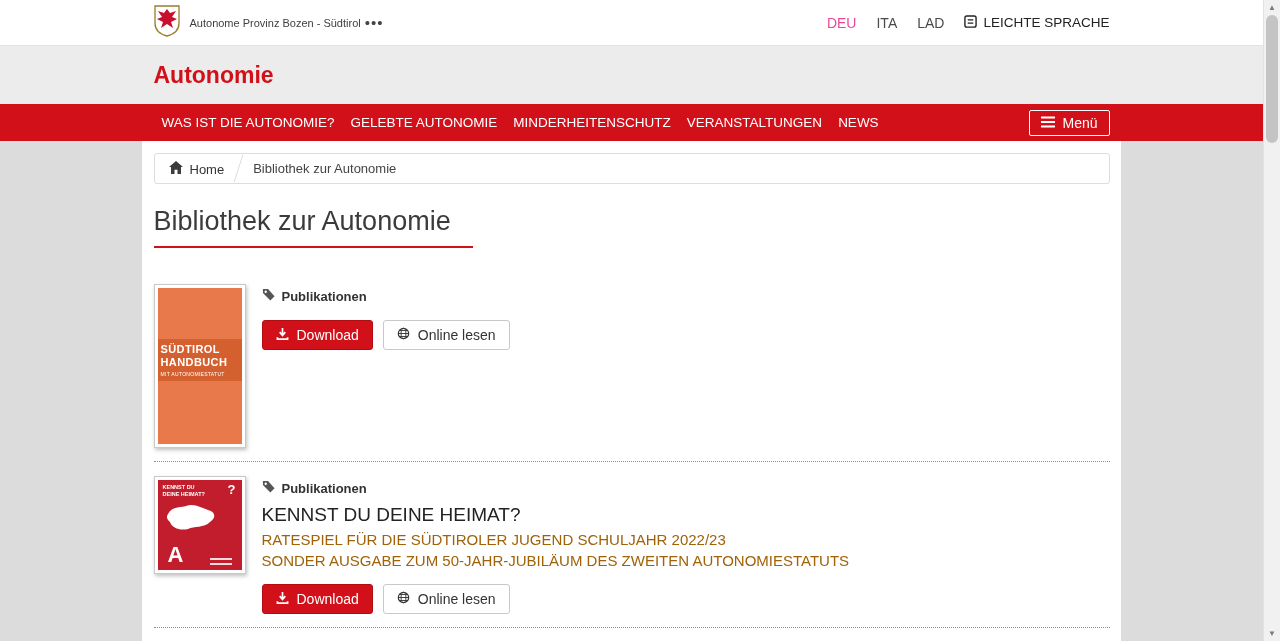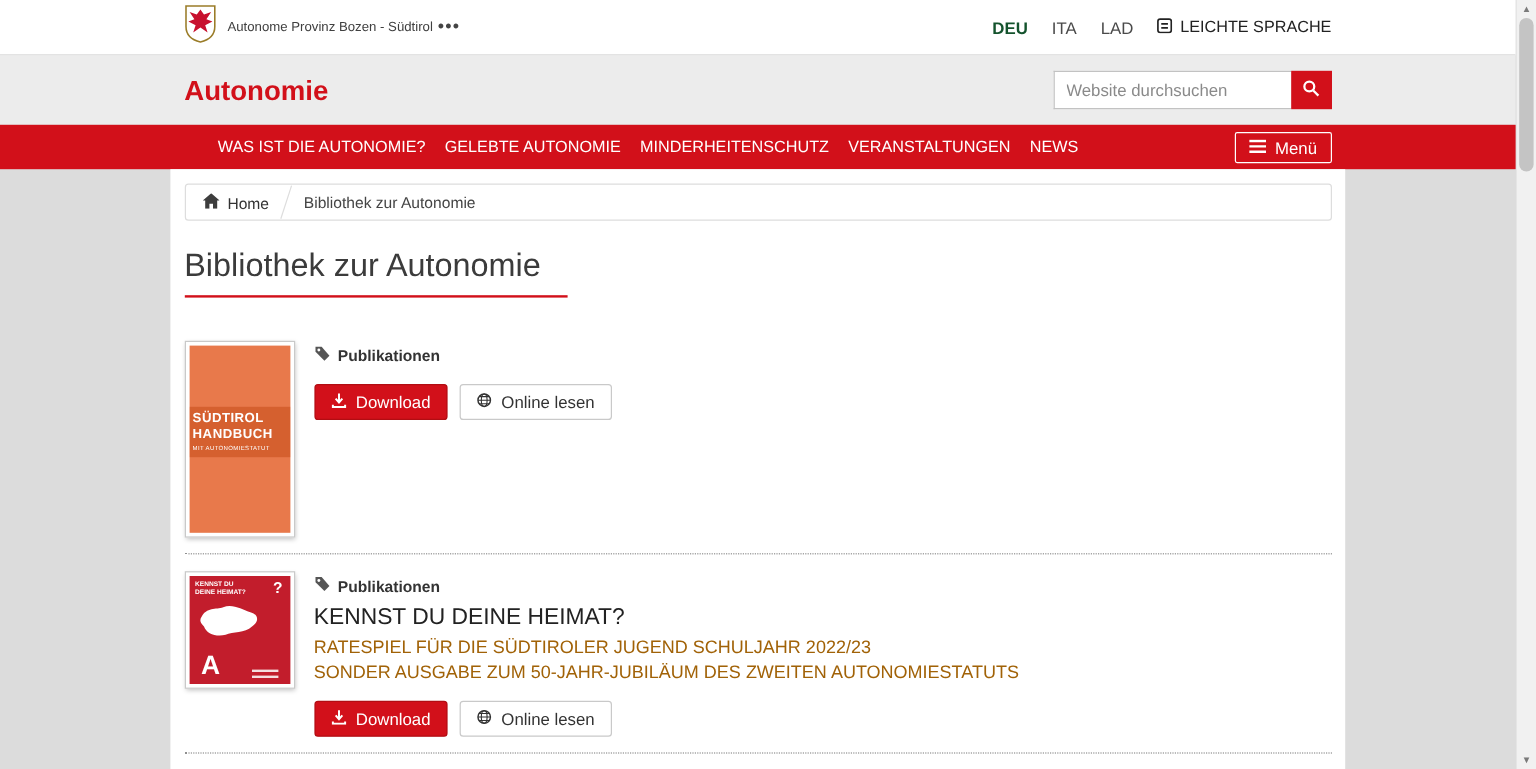--- a/index.html
+++ b/index.html
@@ -13,41 +13,41 @@
   .container { width: 956px; margin: 0 auto; }
 
   
   .topbar { background: #fff; height: 46px; border-bottom: 1px solid #e3e3e3; }
   .topbar-inner { display: flex; align-items: center; justify-content: space-between; height: 100%; }
   .brand { display: flex; align-items: center; gap: 10px; cursor: pointer; }
   .brand-name { font-size: 11px; color: #404040; }
   .more-dots { font-size: 15px; color: #444; letter-spacing: 1px; margin-left: 4px; cursor: pointer; }
   .langs { display: flex; align-items: center; gap: 20px; font-size: 14px; }
   .lang { color: #4a4a4a; cursor: pointer; }
-  .lang.active { color: #14532d; font-weight: 700; }
+  .lang.active { color: #ec4899; font-weight: 400; }
   .easy-lang { display: flex; align-items: center; gap: 6px; color: #222; cursor: pointer; font-size: 13.5px; }
 
   
   .header { background: #ececec; height: 58px; }
   .header-inner { display: flex; align-items: center; justify-content: space-between; height: 100%; }
   .site-title { color: var(--accent-red, #d2101a); font-size: 23px; font-weight: 700; }
   .search { display: flex; align-items: stretch; }
   .search input {
     width: 198px; height: 32px; border: 1px solid #c2c2c2; border-right: none;
     padding: 0 10px; font-size: 14px; font-family: "Liberation Sans", sans-serif;
     color: #333; background: #fff; outline: none;
   }
   .search input::placeholder { color: #8a8a8a; }
   .search-btn { width: 34px; height: 32px; background: var(--accent-red, #d2101a); border: none; cursor: pointer;
     display: flex; align-items: center; justify-content: center; }
 
   
   .mainnav { background: var(--accent-red, #d2101a); height: 37px; }
   .nav-inner { display: flex; align-items: center; justify-content: space-between; height: 100%; }
-  .nav-list { display: flex; list-style: none; gap: 16px; padding-left: 8px; margin-left: 20px; }
+  .nav-list { display: flex; list-style: none; gap: 16px; padding-left: 8px; }
   .nav-link { color: #fff; font-size: 13.5px; cursor: pointer; white-space: nowrap; }
   .menu-btn { display: flex; align-items: center; gap: 7px; background: transparent; border: 1px solid #fff;
     color: #fff; font-size: 14px; padding: 4px 11px; border-radius: 2px; cursor: pointer;
     font-family: "Liberation Sans", sans-serif; }
 
   
   .band { width: 979px; margin: 0 auto; background: #fff; min-height: 500px; padding-top: 12px; }
 
   .breadcrumb { display: flex; align-items: center; height: 31px; border: 1px solid #ddd; border-radius: 3px;
     background: #fff; padding: 0 14px; font-size: 13px; color: #333; }
@@ -127,31 +127,20 @@
           </span>
           <span>LEICHTE SPRACHE</span>
         </span>
       </div>
     </div>
   </div>
 
   <div class="header">
     <div class="container header-inner">
       <div class="site-title">Autonomie</div>
-      <div class="search">
-        <input type="text" placeholder="Website durchsuchen" style="">
-        <button class="search-btn">
-          <span>
-            <svg width="15" height="15" viewBox="0 0 16 16">
-              <circle cx="6.5" cy="6.5" r="4.4" fill="none" stroke="#fff" stroke-width="2"></circle>
-              <path d="M10 10 L14.6 14.6" stroke="#fff" stroke-width="2"></path>
-            </svg>
-          </span>
-        </button>
-      </div>
     </div>
   </div>
 
   <nav class="mainnav">
     <div class="container nav-inner">
       <ul class="nav-list">
         <li class="nav-link">WAS IST DIE AUTONOMIE?</li>
         <li class="nav-link">GELEBTE AUTONOMIE</li>
         <li class="nav-link">MINDERHEITENSCHUTZ</li>
         <li class="nav-link">VERANSTALTUNGEN</li>

